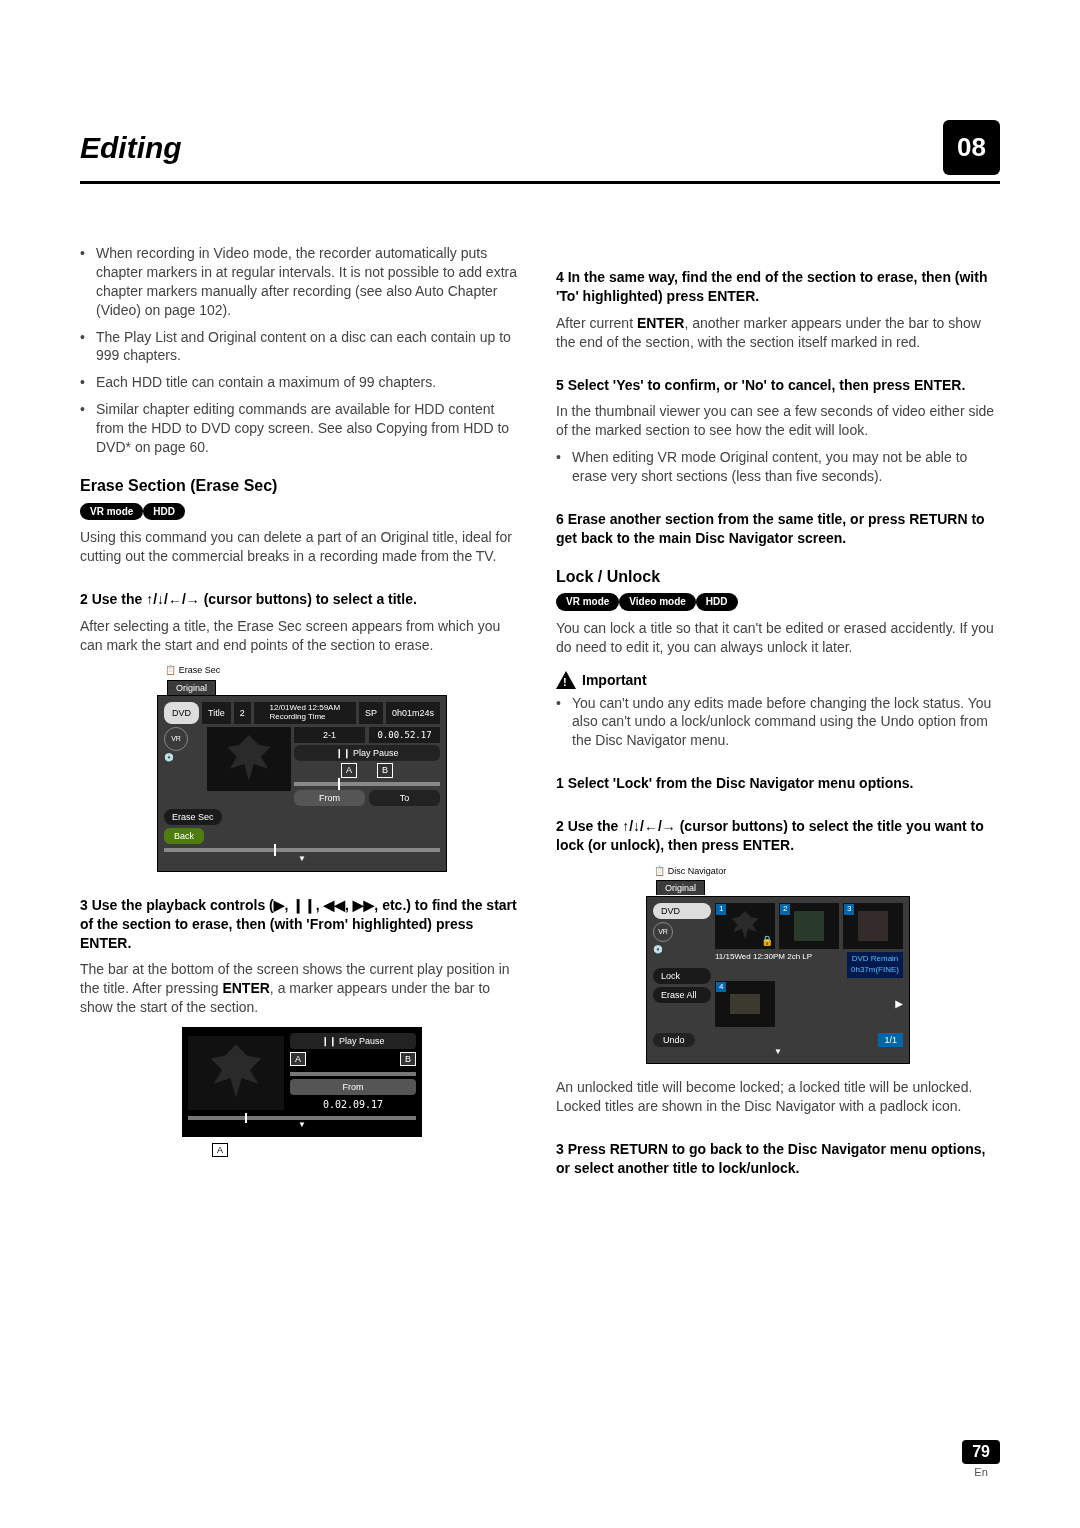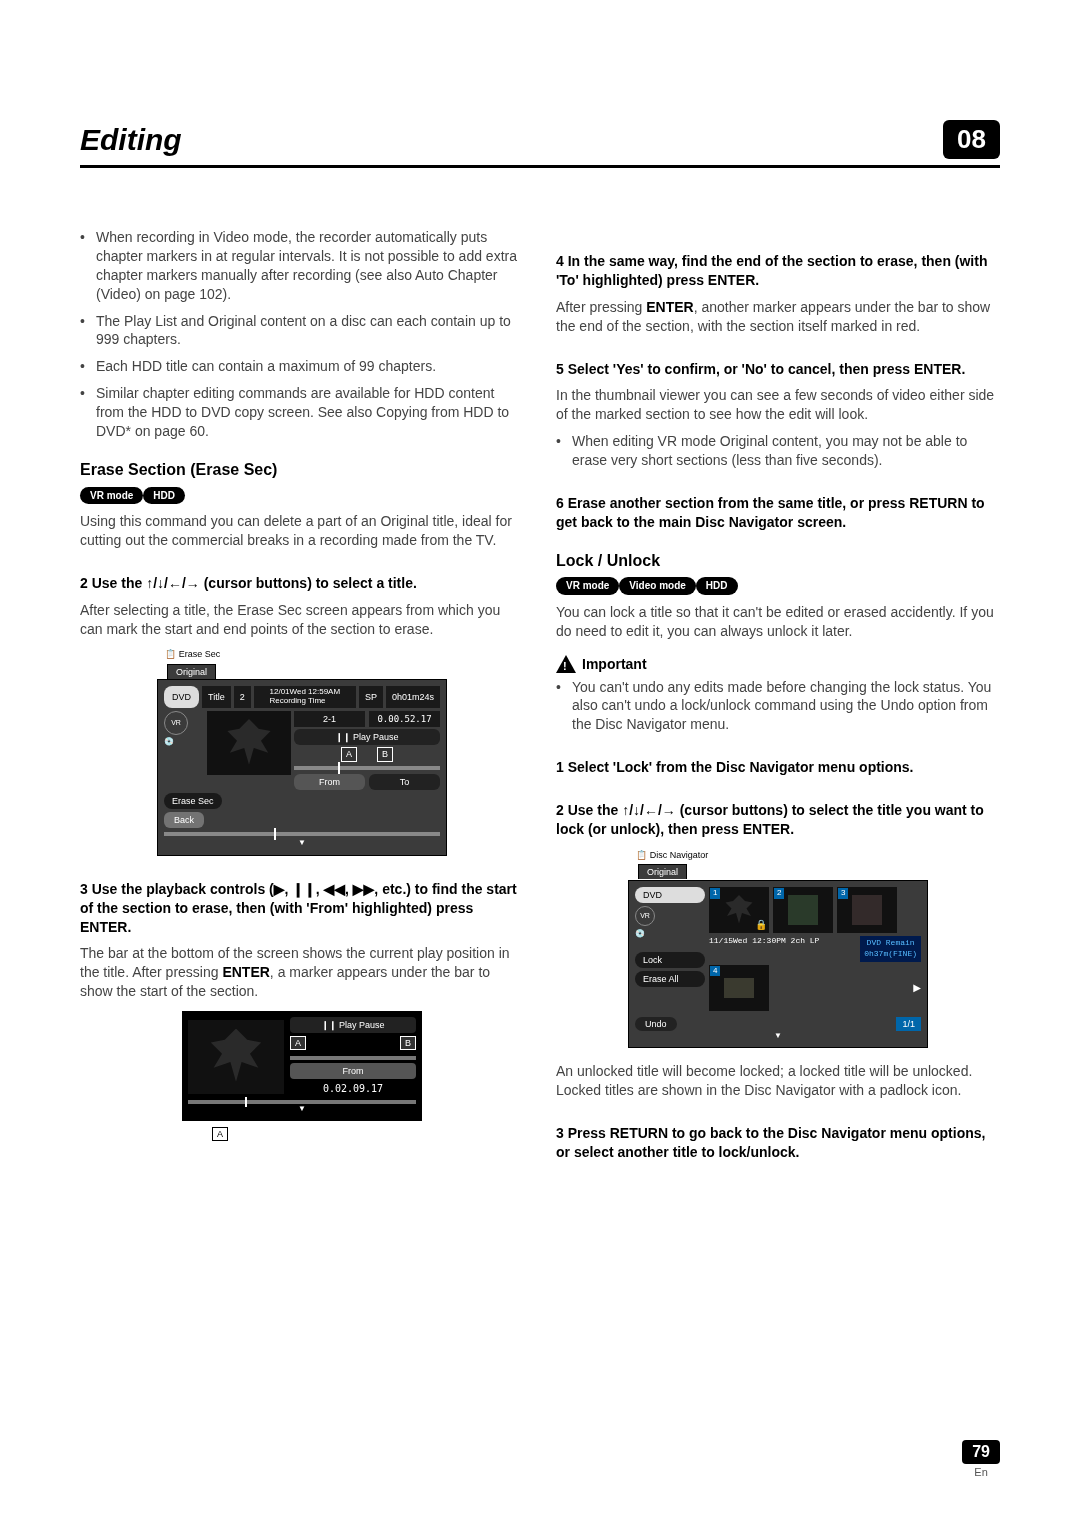--- a/index.html
+++ b/index.html
@@ -24,21 +24,21 @@
     font-size: 30px;
     font-weight: bold;
     font-style: italic;
     color: #000;
   }
   .chapter-badge {
     background: #000;
     color: #fff;
     font-weight: bold;
     font-size: 26px;
-    padding: 4px 14px;
+    padding: 12px 14px;
     border-radius: 6px;
   }
   .hr {
     border: none;
     border-top: 3px solid #000;
     margin-bottom: 60px;
   }
   .columns {
     display: flex;
     gap: 32px;
@@ -125,49 +125,49 @@
     width: 48px; height: 48px;
     background: #2a2a2a;
     clip-path: polygon(50% 0, 70% 20%, 95% 25%, 75% 45%, 90% 70%, 60% 60%, 50% 95%, 40% 60%, 10% 70%, 25% 45%, 5% 25%, 30% 20%);
   }
   .dg-side {
     display: flex; flex-direction: column; gap: 2px; flex: 1;
   }
   .dg-btn {
     background: #222; border-radius: 6px; padding: 2px 8px; font-size: 9px; text-align: center;
   }
-  .dg-back { background:#737373; border-radius:6px; padding:2px 10px; font-size:9px; display:inline-block; }
+  .dg-back { background:#4d7c0f; border-radius:6px; padding:2px 10px; font-size:9px; display:inline-block; }
   .dg-bar { height: 4px; background: #888; margin: 2px 0; position: relative; }
   .dg-bar .mark { position: absolute; top:-4px; width:2px; height:12px; background:#fff; }
   .ab-box { display:inline-block; background:#333; color:#fff; font-size:9px; padding:0 4px; border:1px solid #fff; }
   .diagram2 {
     margin: 10px auto 14px auto;
     width: 240px;
   }
   .dg2-main { background:#000; color:#fff; padding:6px; }
   .dg2-row { display:flex; align-items:center; gap:6px; }
   .dg2-thumb { width:96px; height:74px; background:#111; display:flex; align-items:center; justify-content:center; position:relative; }
   .dg2-right { flex:1; font-size:10px; display:flex; flex-direction:column; gap:3px; }
   .dg2-btn { background:#222; border-radius:4px; padding:2px 6px; text-align:center; font-size:9px; }
   .dg2-from { display:flex; gap:4px; }
   .dg2-bar { height:4px; background:#777; margin-top:3px; position:relative; }
   .dg2-timer { font-family:monospace; font-size:10px; text-align:center; }
   .diagram3 {
     margin: 10px auto 14px auto;
-    width: 300px;
+    width: 264px;
   }
   .dg3-main { background:#3b3b3b; color:#fff; border:1px solid #000; padding:6px; font-size:9px; }
   .dg3-grid { display:flex; gap:4px; margin-bottom:4px; }
   .dg3-left { display:flex; flex-direction:column; gap:3px; width:70px; }
   .dg3-right { flex:1; }
   .dg3-thumbs { display:flex; gap:4px; }
   .dg3-th { width:60px; height:46px; background:#111; position:relative; display:flex; align-items:center; justify-content:center; }
   .dg3-th .num { position:absolute; top:1px; left:1px; background:#06a; color:#fff; font-size:8px; padding:0 3px; }
   .dg3-lock { position:absolute; bottom:1px; right:1px; font-size:10px; }
-  .dg3-row2 { display:flex; gap:4px; margin-top:3px;font-family:Liberation Mono, monospace; }
+  .dg3-row2 { display:flex; gap:4px; margin-top:3px; }
   .dg3-info { font-size:8px; }
   .dg3-remain { background:#001a4d; color:#5bf; padding:2px 4px; font-size:8px; text-align:center; }
   .dg3-undo { display:flex; justify-content:space-between; align-items:center; margin-top:6px; }
   .dg3-undobtn { background:#222; border-radius:8px; padding:1px 10px; font-size:9px; }
   .dg3-page { background:#06a; color:#fff; padding:1px 6px; font-size:9px; }
   .important-row { display:flex; align-items:center; gap:6px; margin-top:14px; margin-bottom:4px; }
   .warn-icon {
     width:0; height:0; border-left:10px solid transparent; border-right:10px solid transparent; border-bottom:18px solid #000; position:relative;
   }
   .warn-icon::after { content:"!"; position:absolute; left:-3px; top:4px; color:#fff; font-size:11px; font-weight:bold; }
@@ -297,21 +297,21 @@
         </div>
         <div style="margin-top:2px;margin-left:30px;">
           <span class="ab-box" style="background:#fff;color:#000;border-color:#000;">A</span>
         </div>
       </div>
     </div>
 
     <div class="col">
       <p class="step-bold">4    In the same way, find the end of the section to erase, then (with 'To' highlighted) press ENTER.</p>
       <p class="step-text">
-        <span>After pressing </span><span class="bold">ENTER</span><span>, another marker appears under the bar to show the end of the section, with the section itself marked in red.</span>
+        <span>After current </span><span class="bold">ENTER</span><span>, another marker appears under the bar to show the end of the section, with the section itself marked in red.</span>
       </p>
 
       <p class="step-bold">5    Select 'Yes' to confirm, or 'No' to cancel, then press ENTER.</p>
       <p class="step-text">In the thumbnail viewer you can see a few seconds of video either side of the marked section to see how the edit will look.</p>
       <ul class="bullet-list">
         <li>When editing VR mode Original content, you may not be able to erase very short sections (less than five seconds).</li>
       </ul>
 
       <p class="step-bold">6    Erase another section from the same title, or press RETURN to get back to the main Disc Navigator screen.</p>
 

